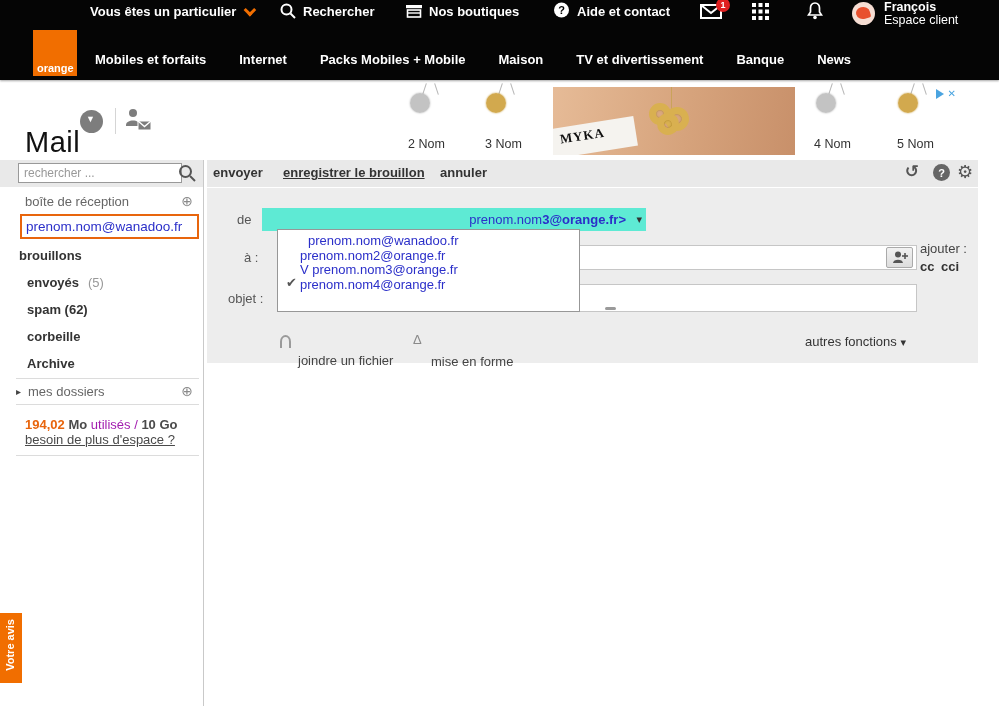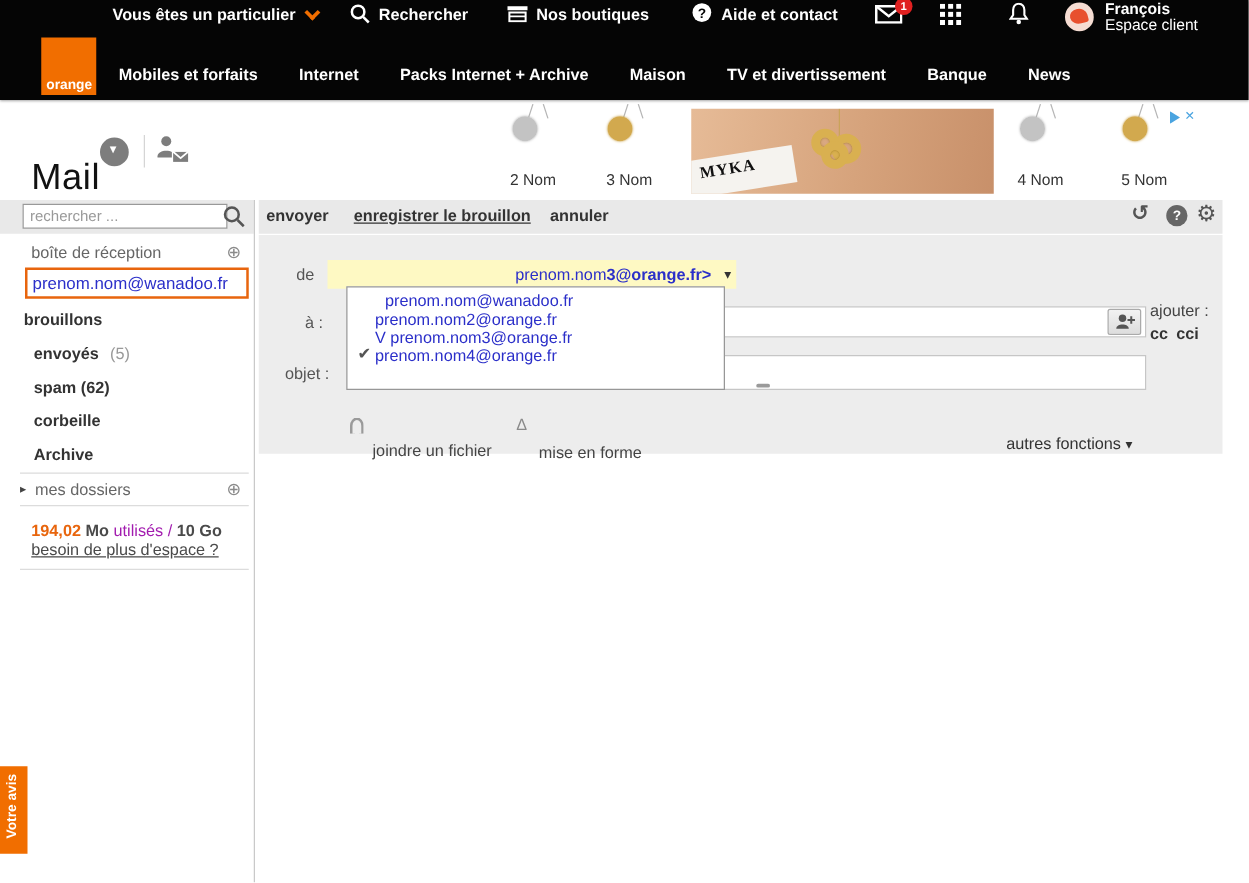--- a/index.html
+++ b/index.html
@@ -64,31 +64,31 @@
   .sb-line { position:absolute; left:16px; width:183px; height:1px; background:#dcdcdc; }
   .storage { position:absolute; left:25px; top:417px; font-size:13px; white-space:nowrap; }
   .storage .used { color:var(--sel-orange,#e8650d); font-weight:bold; }
   .storage .unit { color:#4a4a4a; font-weight:bold; }
   .storage .mid { color:#a21caf; }
   .storage-link { position:absolute; left:25px; top:432px; font-size:13px; color:#4a4a4a; text-decoration:underline; cursor:pointer; }
 
   
   .panel { position:absolute; left:207px; top:188px; width:771px; height:175px; background:#ededed; }
   .flabel { position:absolute; font-size:13px; color:#555; }
-  .from-field { position:absolute; left:55px; top:20px; width:327px; height:23px; background:#fef9c3; cursor:pointer; }
+  .from-field { position:absolute; left:55px; top:20px; width:384px; height:23px; background:#5eead4; cursor:pointer; }
   .from-val { position:absolute; right:20px; top:4px; font-size:13px; color:var(--link-blue,#2b2fc9); white-space:nowrap; }
   .from-val b { font-weight:bold; }
   .from-caret { position:absolute; right:4px; top:5px; font-size:11px; color:#333; }
   .txt-field { position:absolute; left:73px; width:637px; background:#fff; border:1px solid #c6c6c6; font-size:13px; font-family:inherit; color:#333; padding:0 30px 0 6px; }
   .addcontact { position:absolute; left:679px; top:59px; width:27px; height:21px; background:linear-gradient(#f2f2f2,#ddd); border:1px solid #aaa; border-radius:2px; cursor:pointer; display:flex; align-items:center; justify-content:center; }
   .addside { position:absolute; font-size:13px; white-space:nowrap; }
   .attach-row span.lbl { font-size:13px; color:#444; cursor:pointer;margin-top:20px; }
   .clip { display:inline-block; width:11px; height:13px; border:2px solid #9a9a9a; border-bottom:none; border-radius:55% 55% 0 0; vertical-align:-2px; }
   .delta { color:#8a8a8a; font-size:13px; }
-  .morefn { position:absolute; left:598px; top:17px; font-size:13px; color:#333; cursor:pointer; white-space:nowrap; }
+  .morefn { position:absolute; left:598px; top:4px; font-size:13px; color:#333; cursor:pointer; white-space:nowrap; }
   .obsc { position:absolute; height:3px; background:#9a9a9a; border-radius:2px; }
 
   
   .dropdown { position:absolute; left:277px; top:229px; width:303px; height:83px; background:#fff; border:1px solid #979797; z-index:9; padding-top:4px; }
   .dd-item { position:relative; font-size:13px; line-height:14.6px; color:var(--link-blue,#2b2fc9); padding-left:22px; cursor:pointer; white-space:nowrap; }
   .dd-item.first { padding-left:30px; }
   .dd-check { position:absolute; left:8px; top:45px; color:#555; font-size:13px; }
 
   
   .feedback { position:absolute; left:0; top:613px; width:22px; height:70px; background:var(--orange,#f16e00); cursor:pointer; }
@@ -167,21 +167,21 @@
     <div class="n">François</div>
     <div class="s">Espace client</div>
   </div>
 
   <div class="logo">
       <span>orange</span>
     </div>
   <nav class="mainnav">
     <span class="nv">Mobiles et forfaits</span>
     <span class="nv">Internet</span>
-    <span class="nv">Packs Internet + Archive</span>
+    <span class="nv">Packs Mobiles + Mobile</span>
     <span class="nv">Maison</span>
     <span class="nv">TV et divertissement</span>
     <span class="nv">Banque</span>
     <span class="nv">News</span>
   </nav>
 </div>
 
 <div class="pagetitle">Mail</div>
 <div class="mailmenu"></div>
 <div class="hdr-sep"></div>

